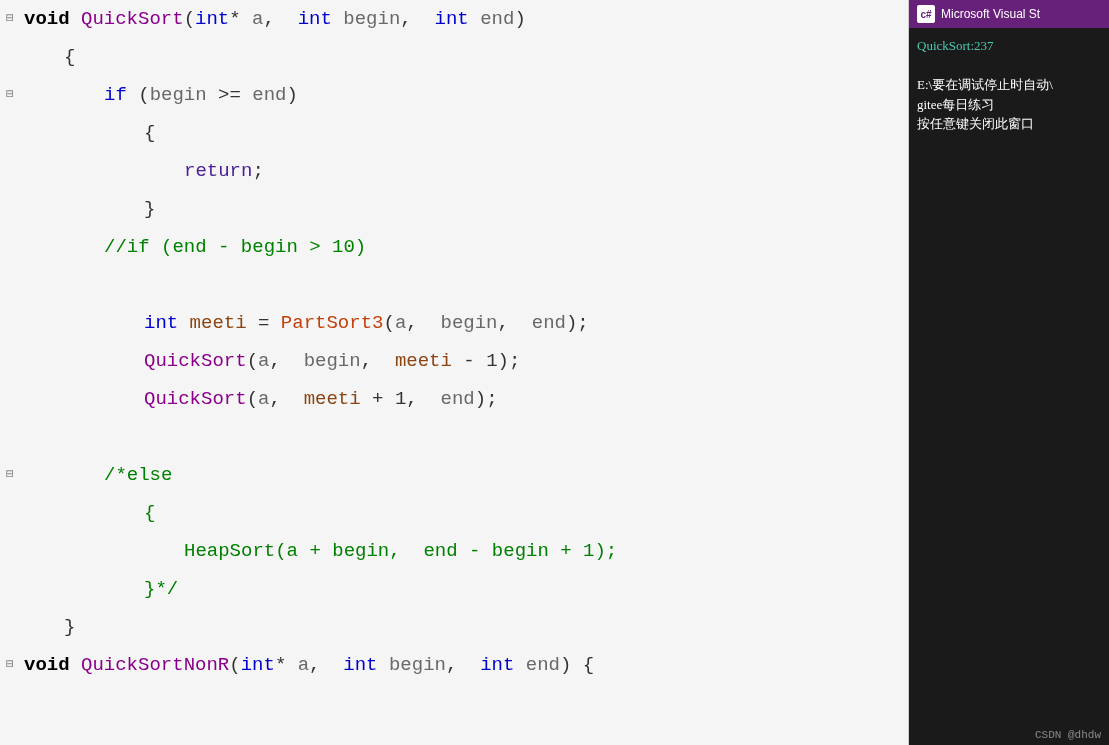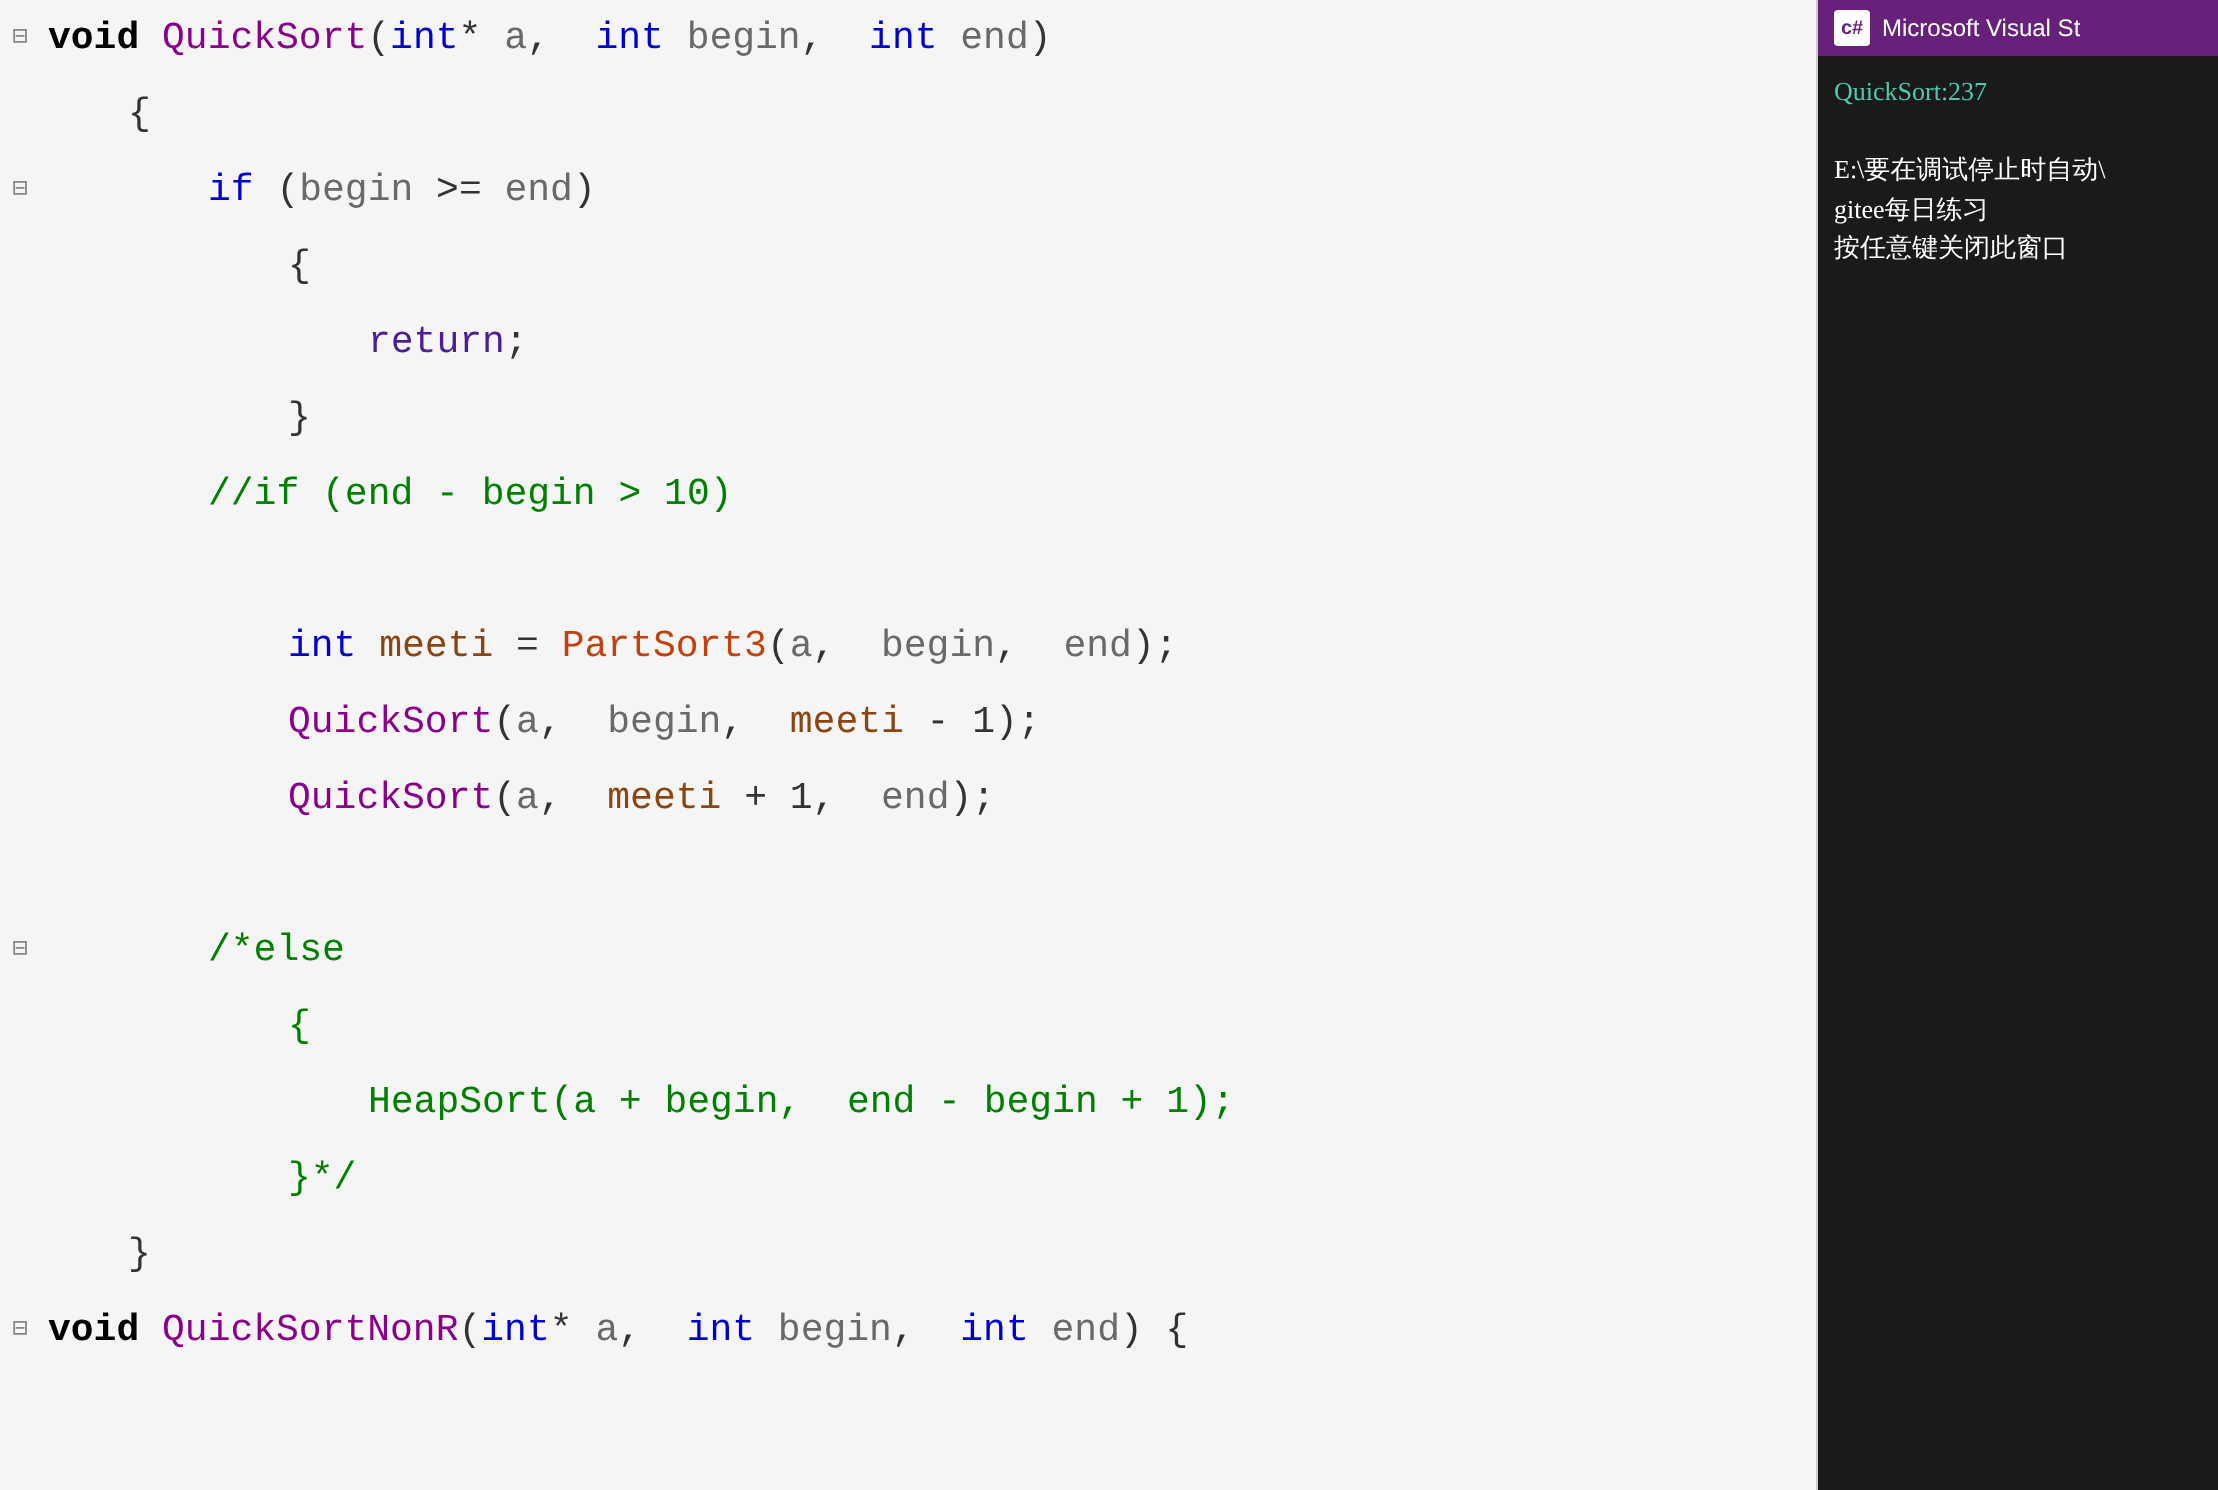--- a/index.html
+++ b/index.html
@@ -182,13 +182,14 @@
     </div>
     <span class="vs-title">Microsoft Visual St</span>
   </div>
   <div class="terminal-content" id="terminal-lines">
   <span class="t-line t-cyan">QuickSort:237</span>
       <span class="t-line t-white">&nbsp;</span>
       <span class="t-line t-white">E:\要在调试停止时自动\</span>
       <span class="t-line t-white">gitee每日练习</span>
       <span class="t-line t-white">按任意键关闭此窗口</span>
     </div>
+  <div class="terminal-footer">CSDN @dhdw</div>
 </div>
 
 </body></html>

